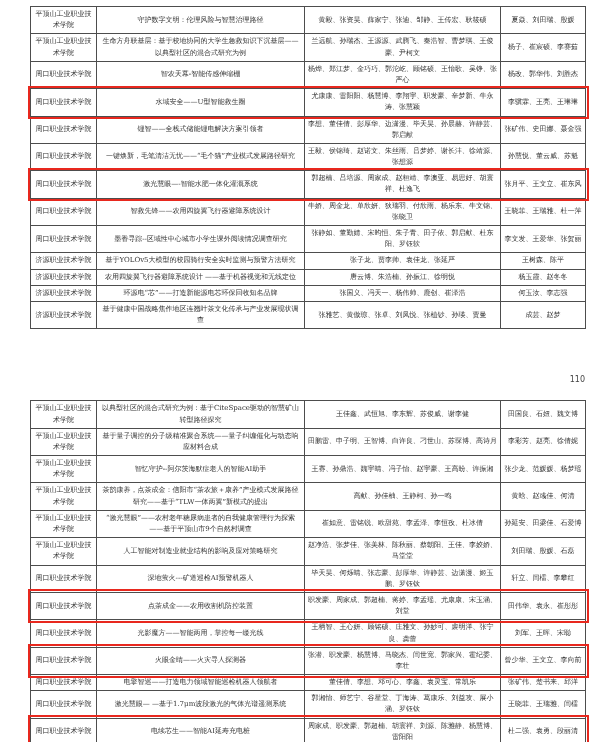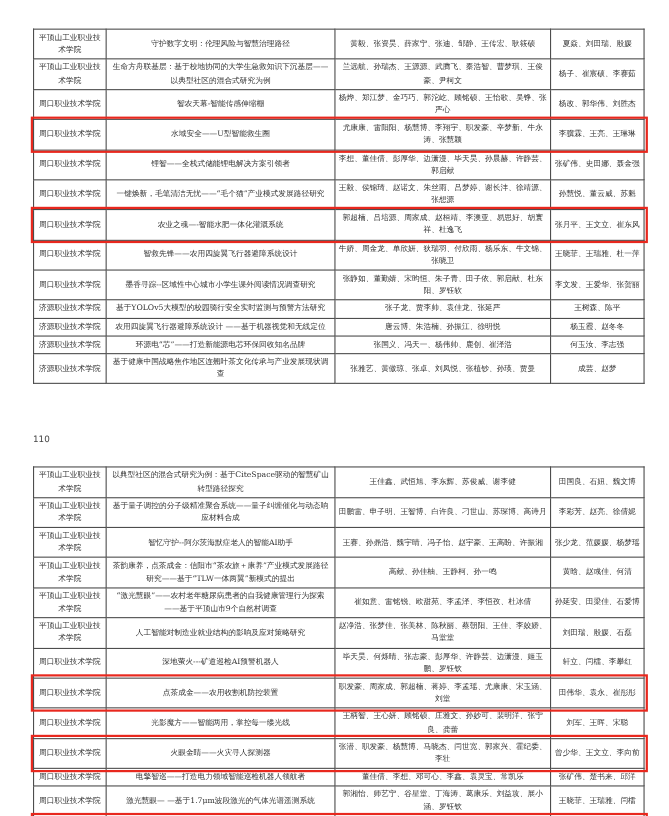--- a/index.html
+++ b/index.html
@@ -7,21 +7,20 @@
     width: 608px; height: 742px;
     font-family: "DejaVu Serif", "Liberation Serif", serif;
     color: #333;
     overflow: hidden;
   }
   .page { padding: 6px 0 0 30px; position: relative; }
   table.award {
     border-collapse: collapse;
     width: 555px;
     table-layout: fixed;
-    margin-top: 20px;
   }
   table.award td {
     border: 1px solid #4d4d4d;
     font-size: 7px;
     line-height: 1.6;
     text-align: center;
     vertical-align: middle;
     padding: 2px 3px;
     word-break: break-all;
     color: #333;
@@ -29,21 +28,21 @@
   col.c-inst { width: 66px; }
   col.c-title { width: 208px; }
   col.c-members { width: 196px; }
   col.c-advisors { width: 85px; }
   tr.hl {
     outline: 2px solid var(--hl, #e8281e);
     outline-offset: 1px;
   }
   .pagenum {
     width: 555px;
-    text-align: left;
+    text-align: right;
     font-size: 8px;
     color: #444;
     margin: 46px 0 16px 0;
     font-family: "DejaVu Sans", "Liberation Sans", sans-serif;
   }
 </style>
 </head>
 <body>
 
 <div class="page">
@@ -87,21 +86,21 @@
           <td>张矿伟、史田娜、聂金强</td>
         </tr>
         <tr>
           <td>周口职业技术学院</td>
           <td>一键焕新，毛笔清洁无忧——“毛个猫”产业模式发展路径研究</td>
           <td>王毅、侯锦琦、赵诺文、朱丝雨、吕梦婷、谢长沣、徐靖源、张想源</td>
           <td>孙慧悦、董云威、苏魁</td>
         </tr>
         <tr class="hl">
           <td>周口职业技术学院</td>
-          <td>农业之魂—-智能水肥一体化灌溉系统</td>
+          <td>激光慧眼—-智能水肥一体化灌溉系统</td>
           <td>郭超楠、吕培源、周家成、赵桓靖、李澳亚、易思好、胡寰祥、杜逸飞</td>
           <td>张月平、王文立、崔东风</td>
         </tr>
         <tr>
           <td>周口职业技术学院</td>
           <td>智救先锋——农用四旋翼飞行器避障系统设计</td>
           <td>牛娇、周金龙、单欣妍、狄瑞羽、付欣雨、杨乐东、牛文锦、张晓卫</td>
           <td>王晓菲、王瑞雅、杜一萍</td>
         </tr>
         <tr>

